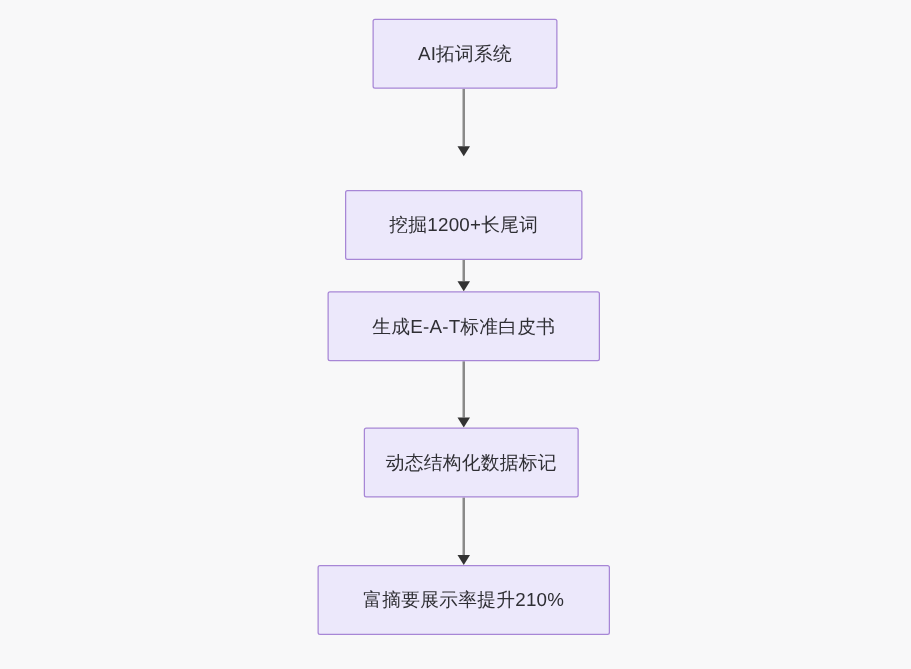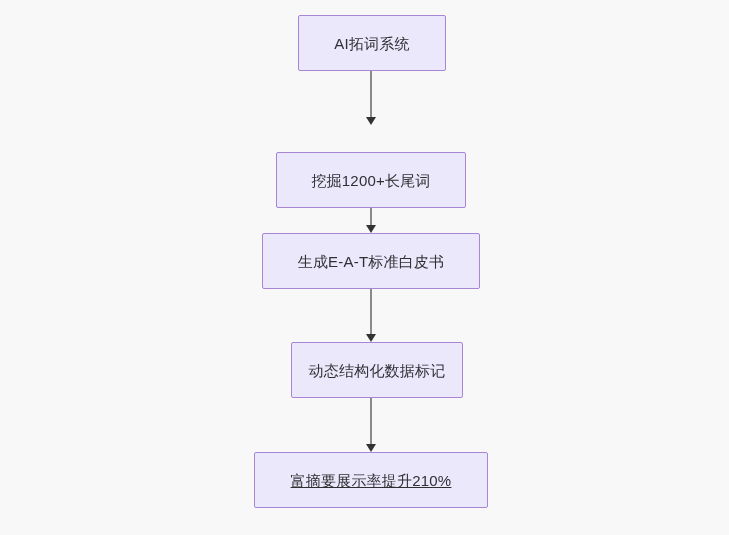--- a/index.html
+++ b/index.html
@@ -95,17 +95,17 @@
   </div>
 
   <div class="node" style="left:262px; top:233px; width:218px; height:56px;align-items:center;">
     <span class="node-label">生成E-A-T标准白皮书</span>
   </div>
 
   <div class="node" style="left:264px; top:342px; width:172px; height:56px;margin-left:27px;">
     <span class="node-label">动态结构化数据标记</span>
   </div>
 
-  <div class="node" style="left:254px; top:452px; width:234px; height:56px;text-decoration:underline;">
+  <div class="node" style="left:254px; top:452px; width:234px; height:56px;">
     <span class="node-label">富摘要展示率提升210%</span>
   </div>
 
 </div>
 
 </body></html>

